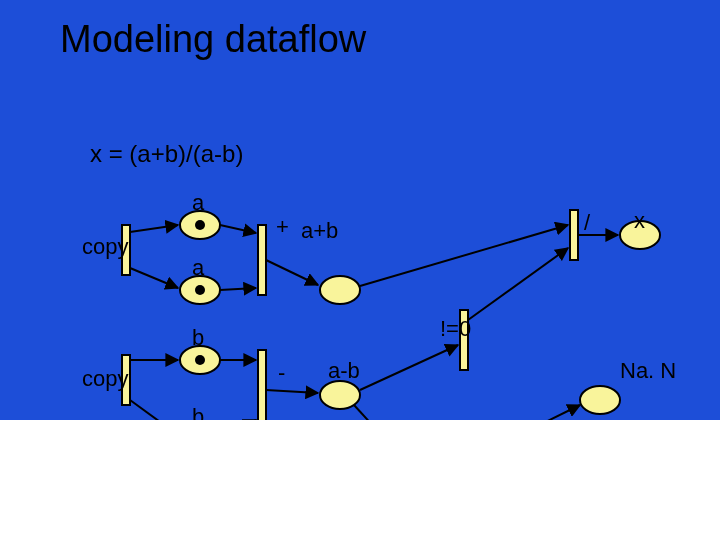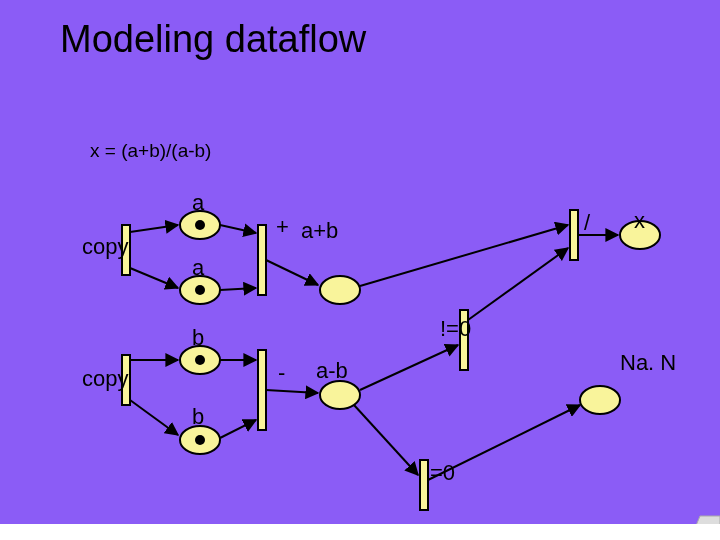--- a/index.html
+++ b/index.html
@@ -1,18 +1,18 @@
 <!DOCTYPE html>
 <html><head>
 <meta charset="utf-8">
 <style>
   html,body{margin:0;padding:0;background:#fff;font-family:Verdana,Geneva,sans-serif}
-  .slide{position:relative;width:720px;height:524px;background:#8b5cf6}
+  .slide{position:relative;width:720px;height:420px;background:#1d4ed8}
   .title{position:absolute;left:60px;top:18px;font-size:38px;color:#000;line-height:1.15}
-  .expr{position:absolute;left:90px;top:140px;font-size:19px;color:#000}
+  .expr{position:absolute;left:90px;top:140px;font-size:24px;color:#000}
   .label{position:absolute;font-size:22px;color:#000}
   svg{position:absolute;left:0;top:0}
 </style>
 </head>
 <body>
 
 <div class="slide">
   <div class="title">
     <span>Modeling dataflow</span><br>
   </div>
@@ -104,19 +104,19 @@
 
   <span class="label" style="left:82px;top:234px">copy</span>
   <span class="label" style="left:82px;top:366px">copy</span>
   <span class="label" style="left:192px;top:190px">a</span>
   <span class="label" style="left:192px;top:255px">a</span>
   <span class="label" style="left:192px;top:325px">b</span>
   <span class="label" style="left:192px;top:404px">b</span>
   <span class="label" style="left:276px;top:214px">+</span>
   <span class="label" style="left:278px;top:360px">-</span>
   <span class="label" style="left:301px;top:218px">a+b</span>
-  <span class="label" style="left:316px;top:358px">a-b</span>
+  <span class="label" style="left:328px;top:358px">a-b</span>
   <span class="label" style="left:440px;top:316px">!=0</span>
   <span class="label" style="left:430px;top:460px">=0</span>
   <span class="label" style="left:584px;top:210px">/</span>
   <span class="label" style="left:634px;top:208px">x</span>
-  <span class="label" style="left:620px;top:350px">Na. N</span>
+  <span class="label" style="left:620px;top:358px">Na. N</span>
 </div>
 
 </body></html>

